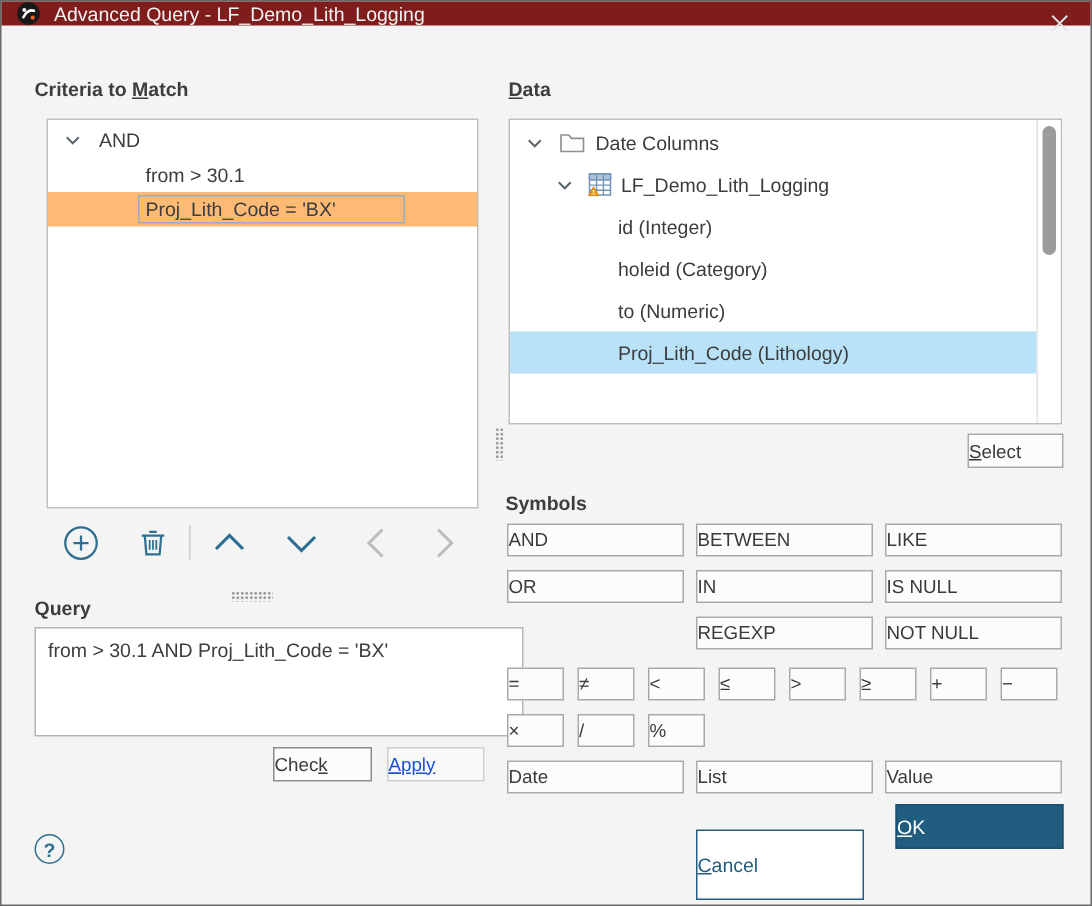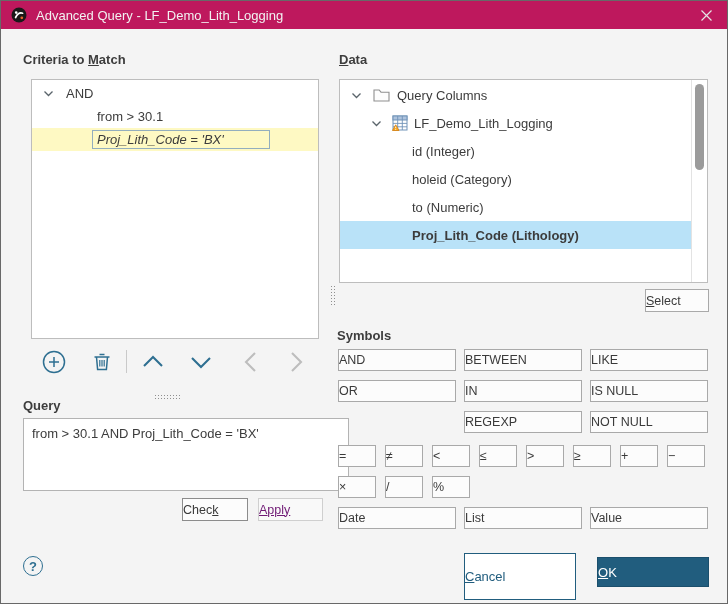--- a/index.html
+++ b/index.html
@@ -12,44 +12,44 @@
     position: relative;
     overflow: hidden;
   }
   .window {
     position: absolute; inset: 0;
     border: 1px solid #686868;
     background: #f4f4f4;
   }
   
   .titlebar {
-    position: absolute; left:0; top:0; width:100%; height:28px;
-    background:#be185d; display:flex; align-items:center;
+    position: absolute; left:0; top:0; width:100%; height:16px;
+    background:#7f1d1d; display:flex; align-items:center;
   }
   .titlebar .appicon { margin-left:10px; width:16px; height:16px; flex:0 0 auto; }
   .titlebar .title { margin-left:9px; color:#f2f2f2; font-size:13px; }
   .close-btn {
     position:absolute; right:4px; top:0; width:34px; height:28px;
     display:flex; align-items:center; justify-content:center; cursor:default;
   }
   
   .sec-label { position:absolute; font-weight:bold; color:#3d3d3d; font-size:13px; }
   .mn { text-decoration: underline; }
   
   .treebox {
     position:absolute; background:#fff; border:1px solid #bdbdbd;
   }
   .ltree { left:30px; top:78px; width:288px; height:260px; padding-top:2px; }
   .rtree { left:338px; top:78px; width:369px; height:204px; padding-top:1px; }
   .trow { display:flex; align-items:center; }
   .ltree .trow { height:23px; }
   .rtree .trow { height:28px; width:352px; }
   .trow .chev { display:flex; align-items:center; }
-  .trow.sel-l { background:#fef9c3;font-style:italic; }
-  .trow.sel-r { background:#b9e2f8;font-weight:bold; }
+  .trow.sel-l { background:#fdba74; }
+  .trow.sel-r { background:#b9e2f8; }
   .sel-span {
     margin-left:60px; width:178px; border:1px solid #93aebe;
     padding:1px 0 1px 4px; background:transparent;
   }
   .scrollbar {
     position:absolute; right:0; top:0; width:16px; height:202px;
     border-left:1px solid #e3e3e3; background:#fff;
   }
   .scroll-thumb {
     position:absolute; left:3px; top:4px; width:9px; height:86px;
@@ -71,39 +71,39 @@
     background:#fff; border:1px solid #b3b3b3; padding:7px 8px; font-size:13px;
   }
   
   .btn {
     position:absolute; display:flex; align-items:center; justify-content:flex-start;
     background:#fcfcfc; border:1px solid #a9a9a9; font-size:12.5px; color:#3a3a3a;
     cursor:default;
   }
   .btn-check { left:181px; top:497px; width:66px; height:23px; border-color:#8c8c8c; }
   .btn-apply { left:257px; top:497px; width:65px; height:23px;
-               border-color:#cfcfcf; color:#701a75; background:#f9f9f9;text-decoration:underline; }
+               border-color:#cfcfcf; color:#1d4ed8; background:#f9f9f9;text-decoration:underline; }
   .btn-select { left:644px; top:288px; width:64px; height:23px; }
   .kw-btn { height:22px; width:118px; }
   .op-btn { height:22px; width:38px; top:444px; }
   .op2-btn { height:22px; width:38px; top:475px; }
   .dlv-btn { height:22px; width:118px; top:506px; }
   
   .help-circle {
     position:absolute; left:22px; top:555px; width:20px; height:20px;
     border:1.5px solid #2e6f91; border-radius:50%; color:#2e6f91;
     display:flex; align-items:center; justify-content:center;
     font-size:13px; font-weight:bold;
   }
   .btn-cancel {
     left:463px; top:552px; width:112px; height:47px;
     background:#fff; border:1px solid #215d7e; color:#215d7e; font-size:13px;
   }
   .btn-ok {
-    left:596px; top:556px; width:112px; height:30px;
+    left:596px; top:535px; width:112px; height:30px;
     background:#215d7e; border:1px solid #1b4f6c; color:#fff; font-size:13px;
   }
 </style>
 </head>
 <body>
 
 <div class="window">
 
   <div class="titlebar">
     <span class="appicon">
@@ -196,21 +196,21 @@
       <span class="chev" style="margin-left:10px;">
         <svg width="13" height="13" viewBox="0 0 13 13">
             <path d="M2.5 4.5 L6.5 8.5 L10.5 4.5" fill="none" stroke="#5a646b" stroke-width="1.3"></path>
           </svg>
       </span>
       <span class="chev" style="margin-left:10px;">
         <svg width="17" height="14" viewBox="0 0 17 14">
           <path d="M1 2 H6.2 L8 4.2 H16 V13 H1 Z" fill="#fdfdfd" stroke="#8f8f8f" stroke-width="1.1"></path>
         </svg>
       </span>
-      <span style="margin-left:7px;">Query Columns</span>
+      <span style="margin-left:7px;">Date Columns</span>
     </div>
     <div class="trow">
       <span class="chev" style="margin-left:30px;">
         <svg width="13" height="13" viewBox="0 0 13 13">
             <path d="M2.5 4.5 L6.5 8.5 L10.5 4.5" fill="none" stroke="#5a646b" stroke-width="1.3"></path>
           </svg>
       </span>
       <span class="chev" style="margin-left:9px;">
         <svg width="16" height="16" viewBox="0 0 16 16">
           <rect x="1" y="1" width="14" height="14" fill="#fff" stroke="#7193b8" stroke-width="1"></rect>

